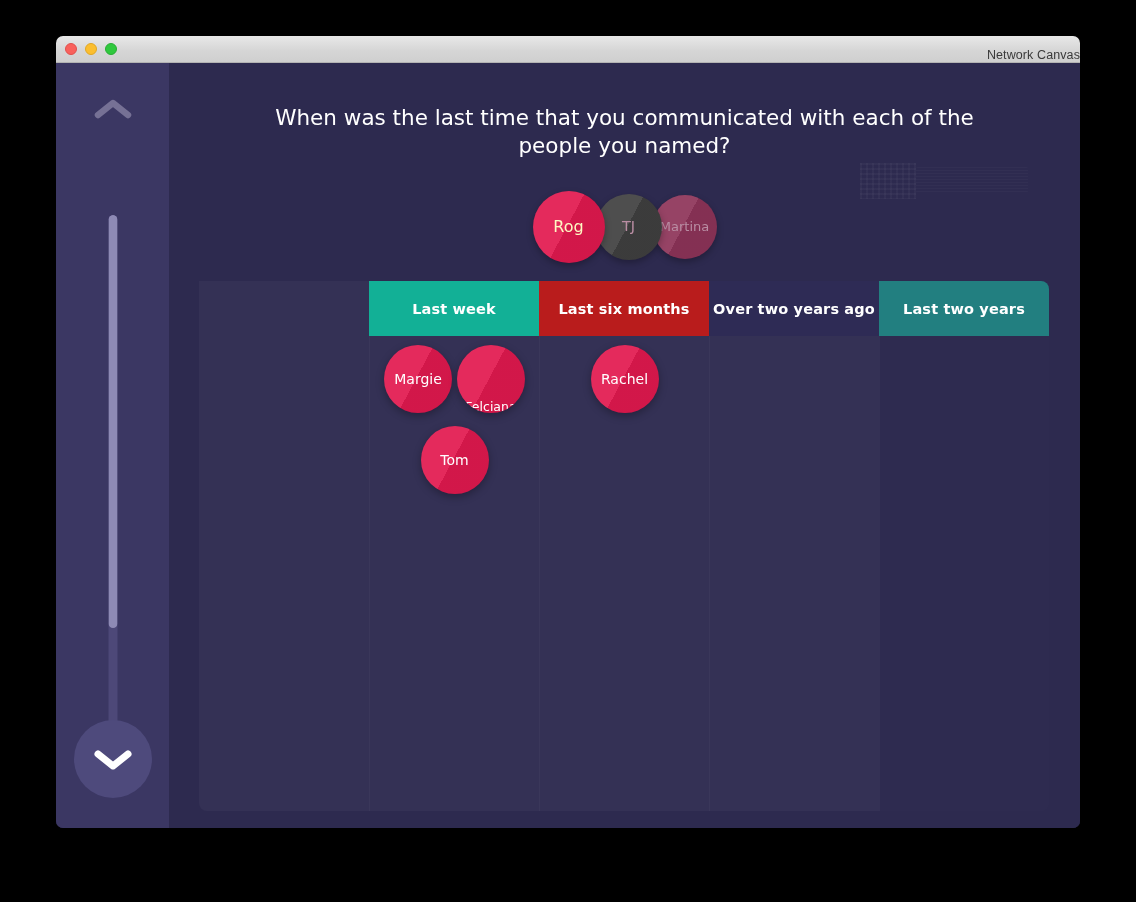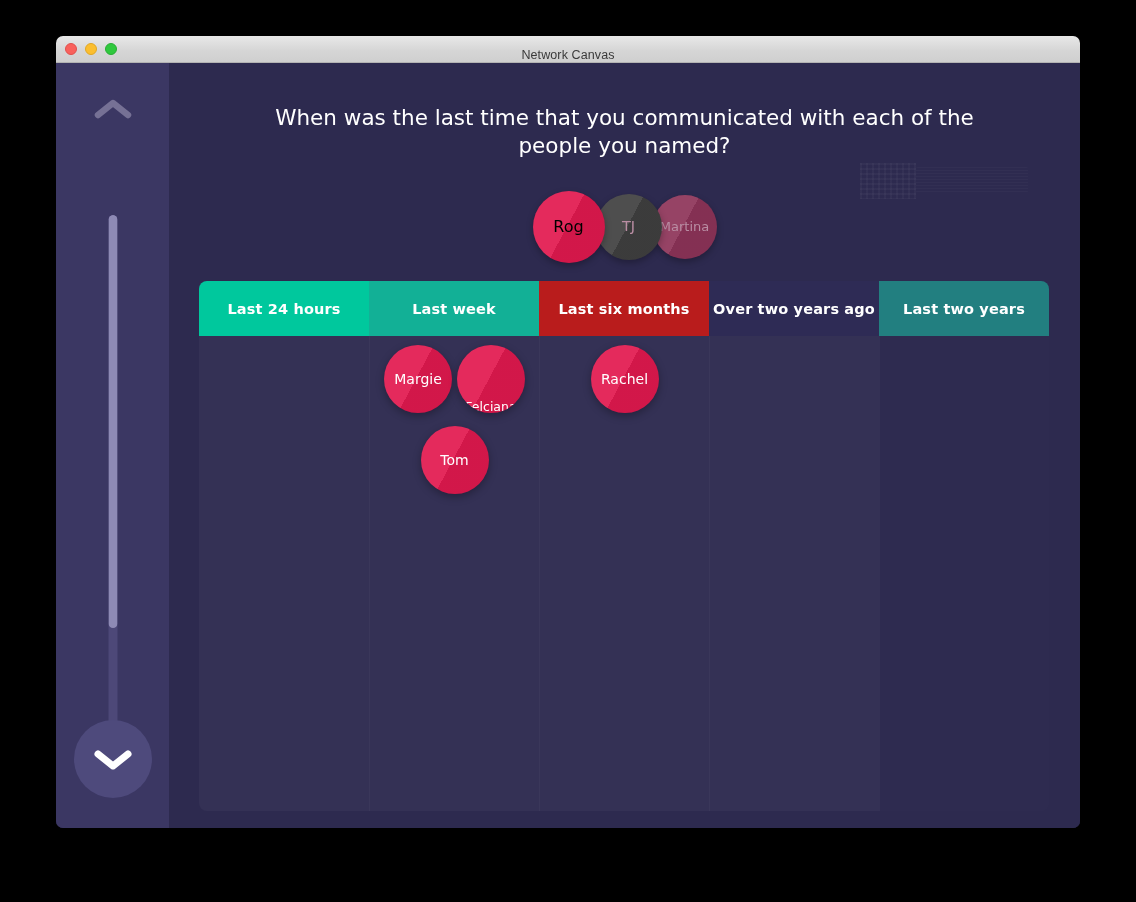--- a/index.html
+++ b/index.html
@@ -59,21 +59,21 @@
   .light {
     width: 12px; height: 12px;
     border-radius: 50%;
     display: block;
   }
   .light.close   { background: #f9615c; border: 1px solid #e0504d; }
   .light.min     { background: #fbbe2f; border: 1px solid #e0a724; }
   .light.max     { background: #2fc83d; border: 1px solid #28ad33; }
   #window-title {
     width: 100%;
-    text-align: center;
+    text-align: right;
     font-size: 12.5px;
     color: #3a3a3a;
     font-family: "Liberation Sans", sans-serif;
     letter-spacing: 0.1px;
     margin-top: 12px;
   }
 
   
   #app-body {
     position: relative;
@@ -195,21 +195,21 @@
     height: 86px;
     display: flex;
     align-items: center;
     justify-content: center;
   }
   .staging-node {
     border-radius: 50%;
     display: flex;
     align-items: center;
     justify-content: center;
-    color: #000000;
+    color: #fef9c3;
     font-family: "DejaVu Sans", sans-serif;
     text-align: center;
     position: relative;
     overflow: hidden;
     box-shadow: 0 3px 7px rgba(0,0,0,0.28);
     flex: 0 0 auto;
   }
   .staging-node .lbl { position: relative; z-index: 2; padding: 0 4px; line-height: 1.05; }
   .staging-node::after {
     content: "";
@@ -377,21 +377,20 @@
             <span class="lbl">TJ</span>
           </div>
           <div class="staging-node n2" style="background: rgb(142, 52, 89);">
             <span class="lbl">Martina</span>
           </div>
         </div>
 
         <div id="bins">
 
           <div class="bin">
-            <div class="bin-header" style="background: rgb(0, 200, 157);">Last 24 hours</div>
             <div class="bin-body">
               <div class="bin-nodes">
               </div>
             </div>
           </div>
 
           <div class="bin">
             <div class="bin-header" style="background: rgb(18, 176, 150);">Last week</div>
             <div class="bin-body">
               <div class="bin-nodes">

